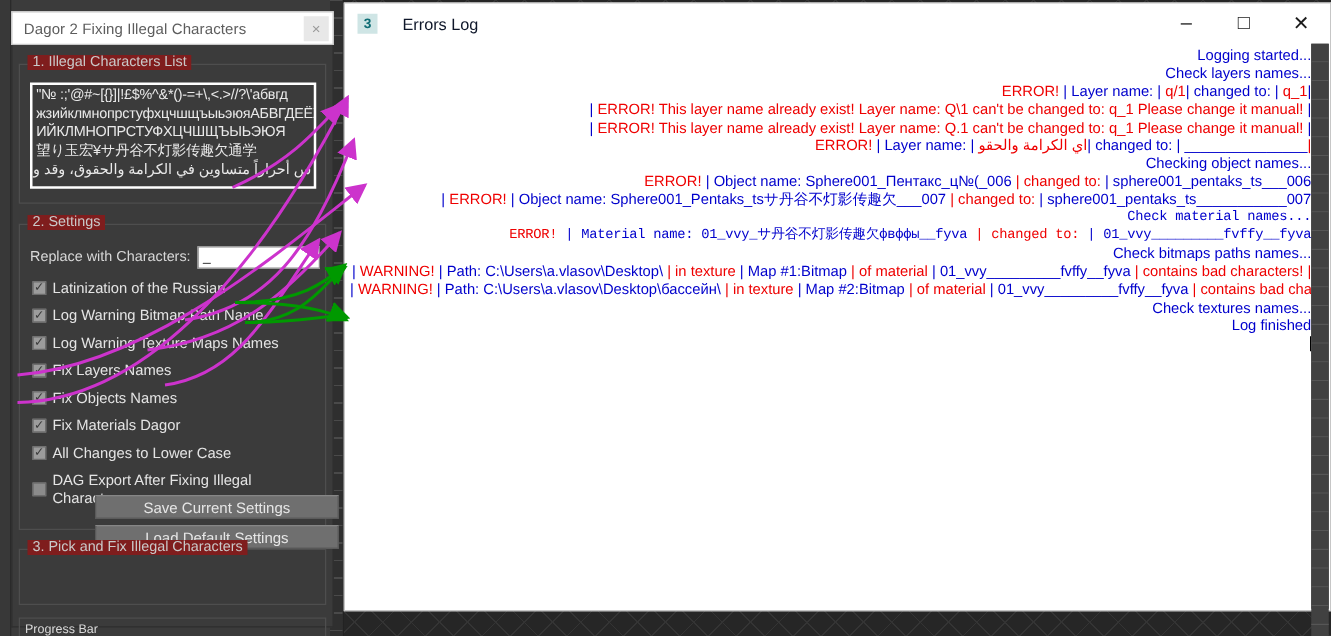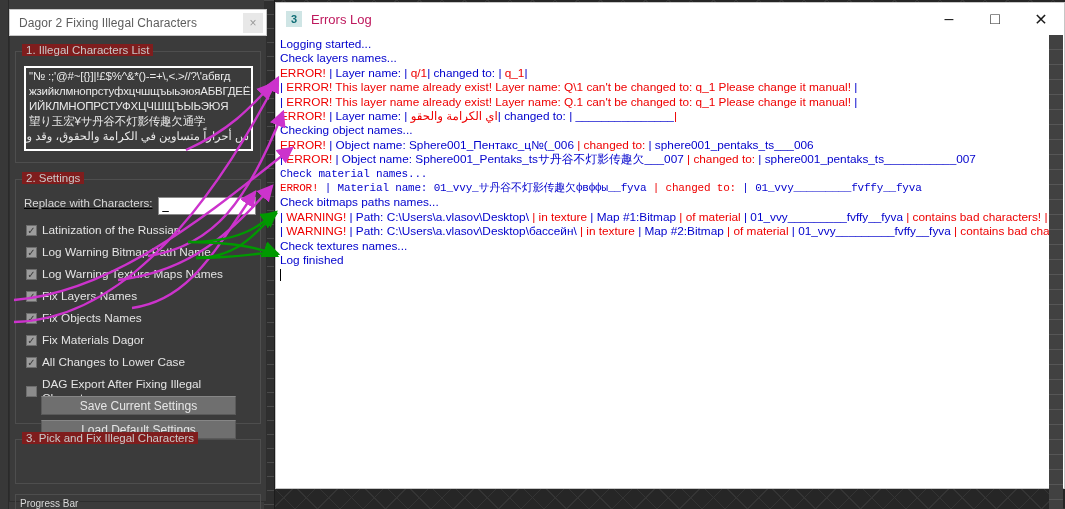--- a/index.html
+++ b/index.html
@@ -92,21 +92,21 @@
     padding: 1px 2px 0 3px;
   }
   #charlist div {
     color: #e9e9e9; font-size: 11.5px; line-height: 15px;
     white-space: nowrap; letter-spacing: -.2px;
   }
   .rtl { direction: rtl; text-align: right; }
 
   .field-row {
     position: absolute; left: 8px; top: 17px;
-    display: flex; align-items: flex-start; width: 232px; text-decoration: underline;
+    display: flex; align-items: center; width: 232px;
   }
   .field-row .lbl { color: #d8d8d8; font-size: 11.5px; }
   .textfield {
     margin-left: 6px; flex: 1; height: 18px;
     background: #ffffff; border: 1px solid #8a8a8a;
     box-sizing: border-box; color: #111; font-size: 11px;
     padding: 0 3px; line-height: 16px;
   }
 
   .chk {
@@ -123,21 +123,21 @@
   .chk .box.off { background: #8b8b8b; color: transparent; }
   .chk .lbl { color: #e4e4e4; font-size: 11.8px; }
 
   .btn {
     position: absolute;
     background: #6f6f6f;
     border: 1px solid #5a5a5a;
     border-top-color: #868686;
     box-sizing: border-box;
     color: #e6e6e6; font-size: 12px;
-    display: flex; align-items: center; justify-content: center;
+    display: flex; align-items: center; justify-content: center; margin-left: 35px;
   }
 
   #pbwrap { position: absolute; left: 5px; top: 458px; width: 246px; height: 44px;
             border: 1px solid #4e4e4e; box-sizing: border-box; }
   #pblabel { position: absolute; left: 4px; top: 3px; color: #d9d9d9; font-size: 10px; }
 
   
   #logwin {
     position: absolute; left: 275px; top: 2px;
     width: 790px; height: 487px;
@@ -149,37 +149,37 @@
     position: absolute; left: 0; top: 0; width: 100%; height: 32px;
     background: #ffffff;
     display: flex; align-items: center;
   }
   #logicon {
     width: 16px; height: 16px; margin-left: 10px;
     background: #cfe5e5; color: #0f6d75;
     font-size: 11px; font-weight: bold;
     display: flex; align-items: center; justify-content: center;
   }
-  #logtitletext { margin-left: 9px; color: #be185d; font-size: 13px; }
+  #logtitletext { margin-left: 20px; color: #0f172a; font-size: 13px; }
   .wbtn {
     width: 46px; height: 32px;
     display: flex; align-items: center; justify-content: center;
     color: #1b1b1b;
   }
   #wbtns { position: absolute; right: 0; top: 0; display: flex; }
 
   #logbody {
     position: absolute; left: 1px; top: 32px; right: 15px; bottom: 1px;
     background: #ffffff; overflow: hidden;
     padding: 2px 0 0 3px;
   }
   #logbody .ln {
     font-family: "Liberation Sans", sans-serif;
     font-size: 11.8px; line-height: 14.4px;
-    white-space: nowrap; color: #0000cc;
+    white-space: nowrap; color: #0000cc; text-align: right;
   }
   #logbody .ln.mono {
     font-family: "Liberation Mono", monospace;
     font-size: 11px; letter-spacing: -.2px;
   }
   .e { color: #ee0000; }
   .b { color: #0000cc; }
   .caret { display:inline-block; width:1px; height:12px; background:#000; vertical-align:-2px;}
 
   #logscroll {

